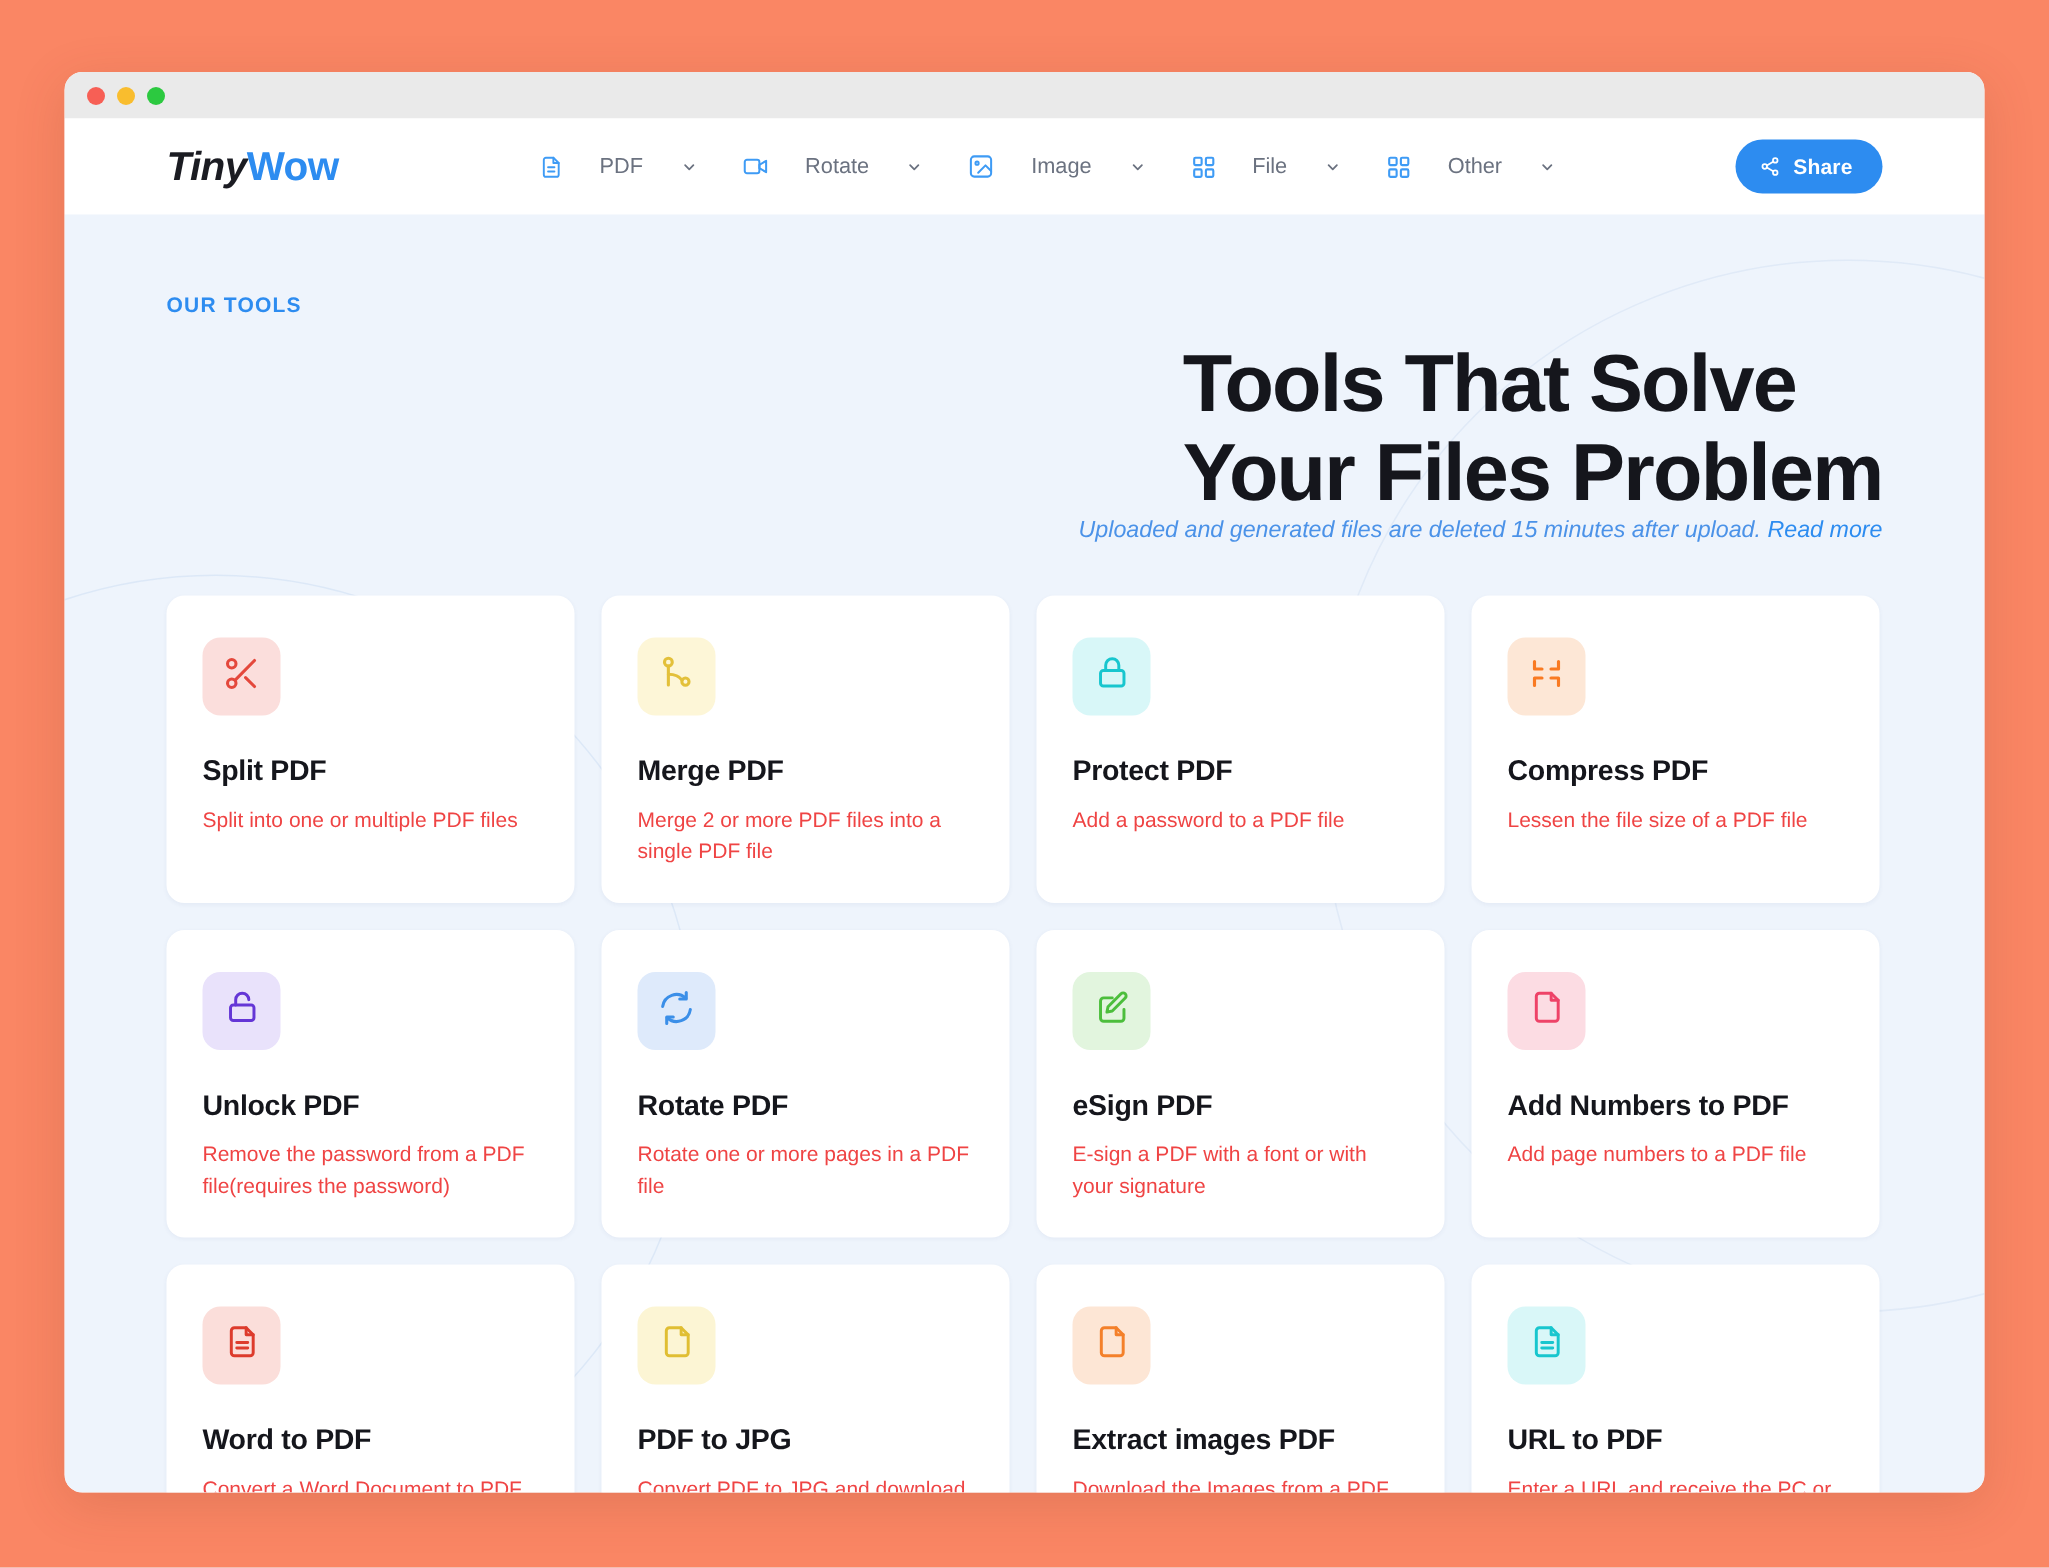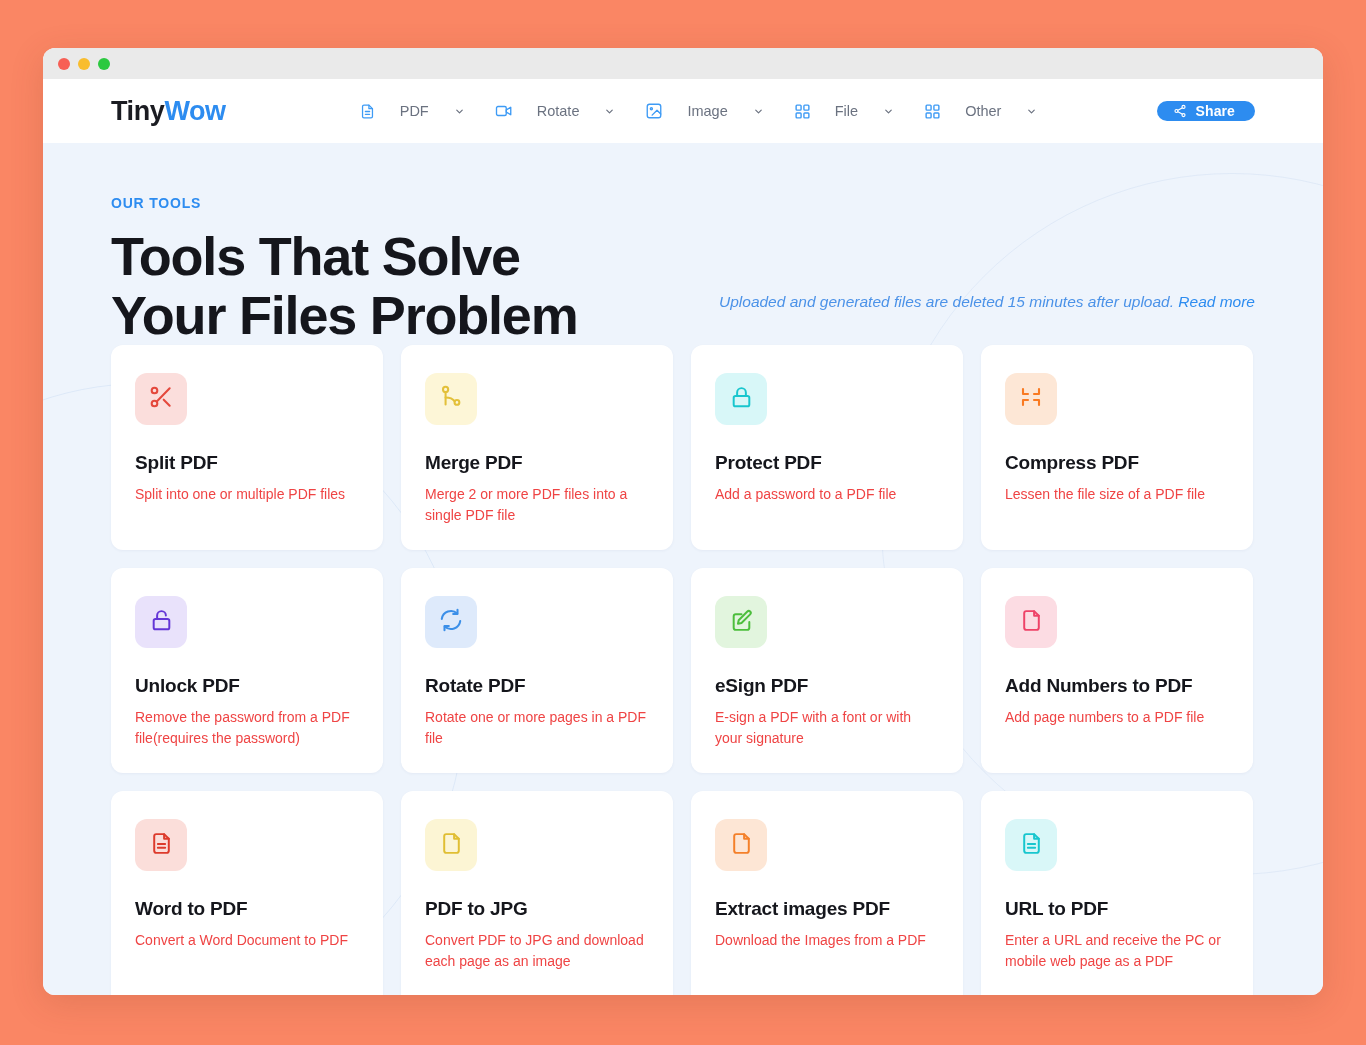--- a/index.html
+++ b/index.html
@@ -51,21 +51,21 @@
     padding: 0 25px 0 68px;
     position: relative;
   }
 
   .logo {
     font-size: 27px;
     font-weight: 700;
     letter-spacing: -0.4px;
     white-space: nowrap;
   }
-  .logo .tiny { color: #1B1C22; }
+  .logo .tiny { color: #1B1C22; font-style: italic; }
   .logo .wow  { color: #2D8CF0; }
 
   .nav {
     display: flex;
     align-items: center;
     gap: 30px;
     margin-left: 133px;
   }
   .nav-item {
     display: flex;
@@ -81,21 +81,21 @@
 
   .share-btn {
     position: absolute;
     right: 68px;
     top: 50%;
     transform: translateY(-50%);
     background: #2D8CF0;
     color: #fff;
     border: none;
     border-radius: 22px;
-    height: 20px;
+    height: 36px;
     padding: 0 20px 0 16px;
     display: flex;
     align-items: center;
     gap: 9px;
     font-size: 14px;
     font-weight: 700;
     font-family: "Liberation Sans", sans-serif;
     cursor: pointer;
     letter-spacing: 0.1px;
   }
@@ -138,20 +138,21 @@
     z-index: 2;
   }
 
   .headline-row {
     display: flex;
     align-items: flex-end;
     justify-content: space-between;
     position: relative;
     z-index: 2;
     margin-top: 16px;
+    flex-direction: column;
   }
 
   h1.headline {
     font-size: 54px;
     line-height: 59px;
     font-weight: 700;
     color: #15161C;
     letter-spacing: -1.2px;
     white-space: pre-line;
   }

